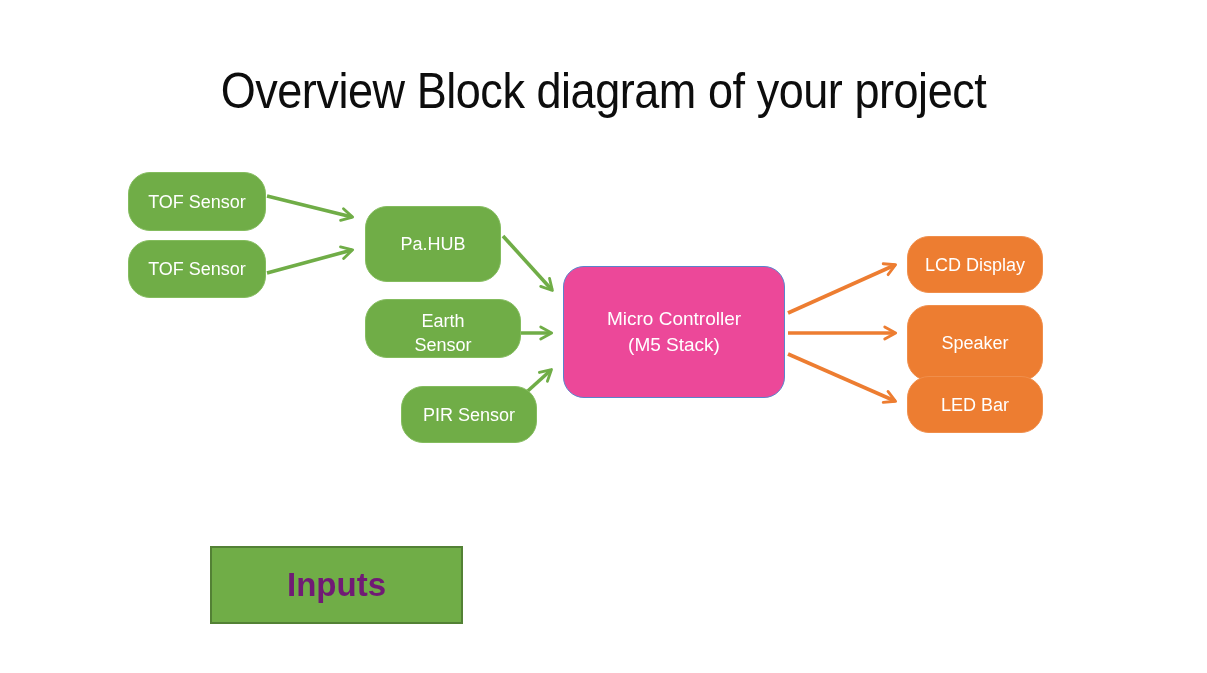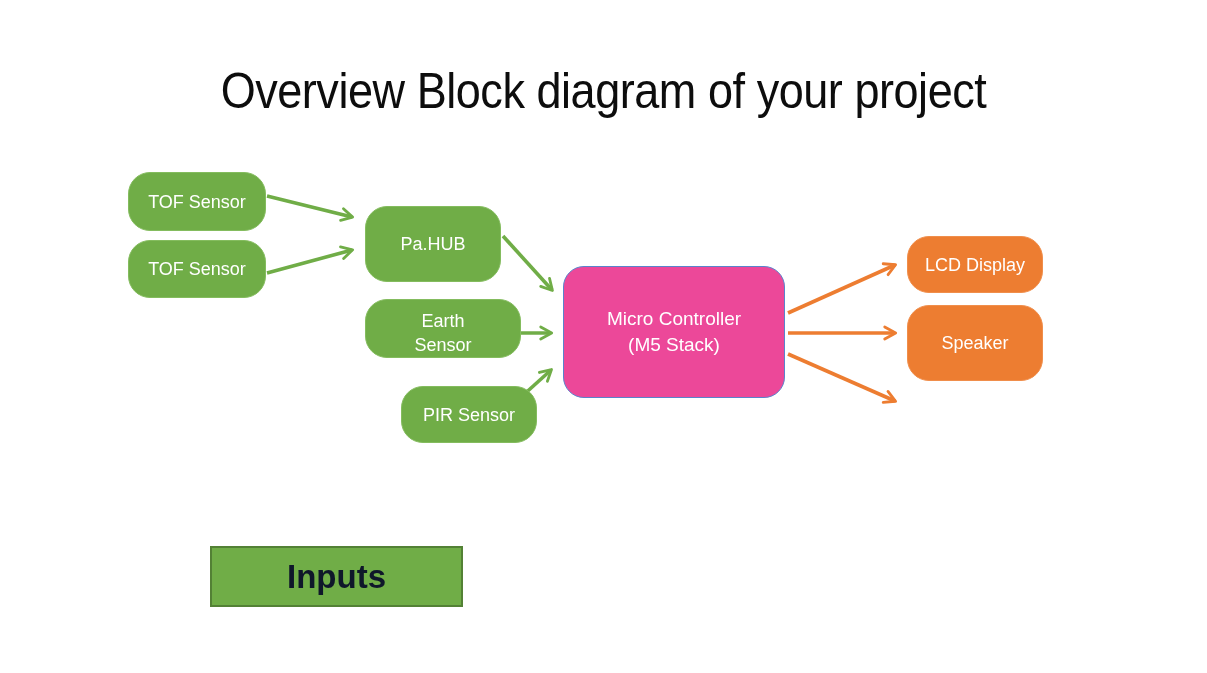--- a/index.html
+++ b/index.html
@@ -45,23 +45,23 @@
   .n-lcd     { left: 907px; top: 236px; width: 136px; height: 57px; }
   .n-speaker { left: 907px; top: 305px; width: 136px; height: 76px; }
   .n-ledbar  { left: 907px; top: 376px; width: 136px; height: 57px; }
 
   .wrap-narrow { display: inline-block; max-width: 70px; }
 
   .arrows { position: absolute; left: 0; top: 0; width: 1207px; height: 673px; pointer-events: none; }
 
   .legend-box {
     position: absolute;
-    top: 546px; width: 253px; height: 61px;
+    top: 546px; width: 253px; height: 78px;
     display: flex; align-items: center; justify-content: center;
-    color: #0f172a; font-size: 33px; font-weight: bold;
+    color: #701a75; font-size: 33px; font-weight: bold;
   }
   .legend-inputs  { left: 210px; background: #70AD47; border: 2.5px solid #538135; }
   .legend-outputs { left: 848px; background: #ED7D31; border: 2.5px solid #AE5A21; }
 </style>
 </head>
 <body>
 
 <div class="canvas">
 
   <div class="page-title">Overview Block diagram of your project</div>
@@ -107,18 +107,21 @@
       <div>(M5 Stack)</div>
     </div>
   </div>
 
   <div class="node node-orange n-lcd">
     <span>LCD Display</span>
   </div>
   <div class="node node-orange n-speaker">
     <span>Speaker</span>
   </div>
+  <div class="node node-orange n-ledbar">
+    <span>LED Bar</span>
+  </div>
 
   <div class="legend-box legend-inputs">
     <span>Inputs</span>
   </div>
 
 </div>
 
 </body></html>

